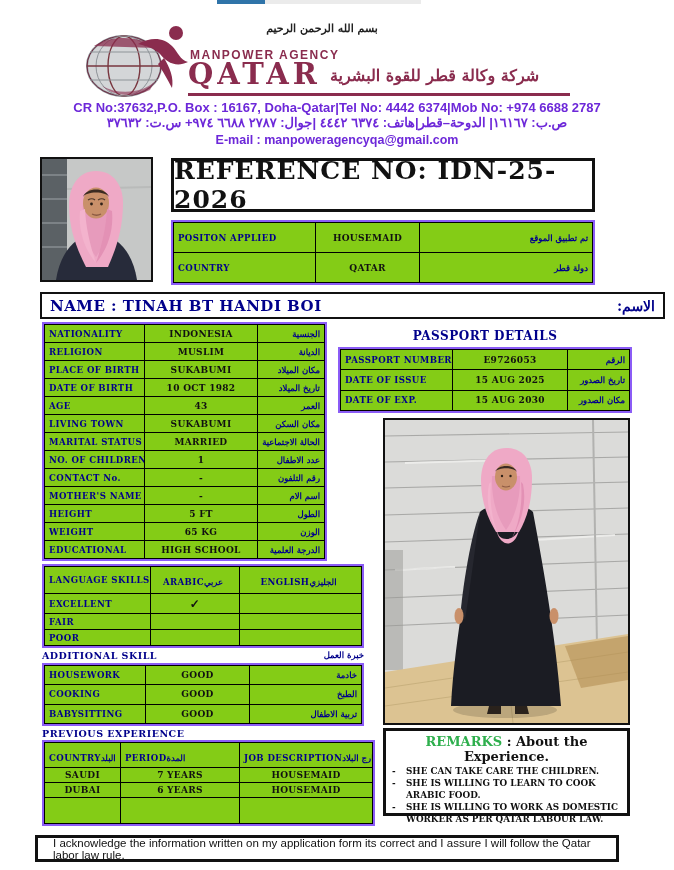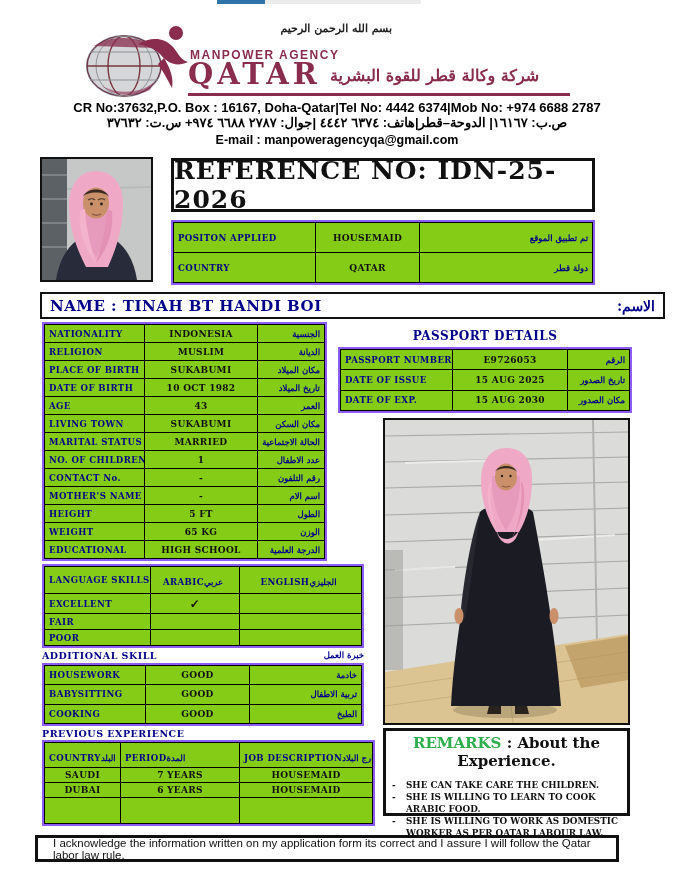--- a/index.html
+++ b/index.html
@@ -8,23 +8,23 @@
   .abs{position:absolute;}
   .bar{position:absolute;top:0;height:4px;}
   .bar.blue{left:217px;width:48px;background:#2f74a9;}
   .bar.gray{left:265px;width:156px;background:#ebebeb;}
 
   .maroon{color:#8a2c4e;}
   .navy{color:#00008b;}
   .agency1{font-family:"Liberation Sans",sans-serif;font-weight:bold;letter-spacing:1.5px;font-size:12px;}
   .agency2{font-family:"DejaVu Serif",serif;font-weight:bold;letter-spacing:4px;font-size:29px;line-height:1;}
   .agencyAr{font-weight:bold;font-size:16px;direction:rtl;}
-  .bismillah{font-size:11px;color:#222;font-weight:bold;direction:rtl;}
+  .bismillah{font-size:11px;color:#222;font-weight:bold;direction:rtl;text-align:center;}
   .logo-underline{background:#8a2c4e;height:3px;}
-  .contact{font-family:"Liberation Sans",sans-serif;font-weight:bold;text-align:center;width:100%;color:#000000;}
+  .contact{font-family:"Liberation Sans",sans-serif;font-weight:bold;text-align:center;width:100%;color:#6d28d9;}
 
   .framed{border:3px solid #111;box-sizing:border-box;background:#fff;}
   .refbox{display:flex;align-items:center;justify-content:center;
           font-weight:bold;font-size:25px;letter-spacing:1px;font-family:"DejaVu Serif",serif;}
 
   table.t{width:100%;height:100%;border-collapse:collapse;table-layout:fixed;}
   table.t td{border:1px solid #000;overflow:hidden;white-space:nowrap;padding:1px 4px;vertical-align:middle;}
   .tw{border:2px solid #8b5cf6;box-sizing:border-box;background:#84cc16;}
   td.lbl{color:#00008b;font-weight:bold;font-size:8.6px;letter-spacing:.4px;text-align:left;}
   td.val{font-weight:bold;font-size:9px;text-align:center;letter-spacing:.3px;}
@@ -35,21 +35,21 @@
   .namebar{display:flex;align-items:center;justify-content:space-between;
            border:2px solid #111;box-sizing:border-box;padding:0 8px;background:#fff;}
   .namebar .nm{color:#00008b;font-weight:bold;font-size:15px;letter-spacing:.5px;}
   .namebar .na{color:#00008b;font-weight:bold;font-size:14px;direction:rtl;}
 
   .sec-head{color:#00008b;font-weight:bold;font-size:9.5px;letter-spacing:.5px;}
   .photoframe{border:2px solid #111;box-sizing:border-box;background:#d7d7d5;}
   .photoframe svg{display:block;width:100%;height:100%;}
 
   .remarks{border:3px solid #111;box-sizing:border-box;background:#fff;padding:3px 6px;}
-  .rtitle{text-align:center;font-weight:bold;font-size:15px;margin-bottom:10px;}
+  .rtitle{text-align:center;font-weight:bold;font-size:13px;margin-bottom:2px;}
   .rtitle .grn{color:#2eaf4d;}
   .ritem{display:flex;font-weight:bold;font-size:8.8px;line-height:1.35;}
   .ritem .dash{width:14px;flex:0 0 14px;}
   .ritem .txt{white-space:normal;}
 
   .ackbox{border:3px solid #111;box-sizing:border-box;display:flex;align-items:center;
           padding:0 15px;font-family:"Liberation Sans",sans-serif;font-size:11.5px;background:#fff;}
 </style>
 </head>
 <body>
@@ -334,28 +334,28 @@
           <col style="width:104px">
           <col>
         </colgroup>
       <tbody>
           <tr>
             <td class="lbl">HOUSEWORK</td>
             <td class="val">GOOD</td>
             <td class="arc">خادمة</td>
           </tr>
       <tr>
+            <td class="lbl">COOKING</td>
+            <td class="val">GOOD</td>
+            <td class="arc">الطبخ</td>
+          </tr>
+      <tr>
             <td class="lbl">BABYSITTING</td>
             <td class="val">GOOD</td>
             <td class="arc">تربية الاطفال</td>
-          </tr>
-      <tr>
-            <td class="lbl">COOKING</td>
-            <td class="val">GOOD</td>
-            <td class="arc">الطبخ</td>
           </tr>
     </tbody>
       </table>
   </div>
 
   <div class="abs sec-head" style="left:42px;top:728px;">PREVIOUS EXPERIENCE</div>
   <div class="abs tw" style="left:42px;top:740px;width:333px;height:86px;">
     <table class="t">
       <colgroup>
           <col style="width:76px">

